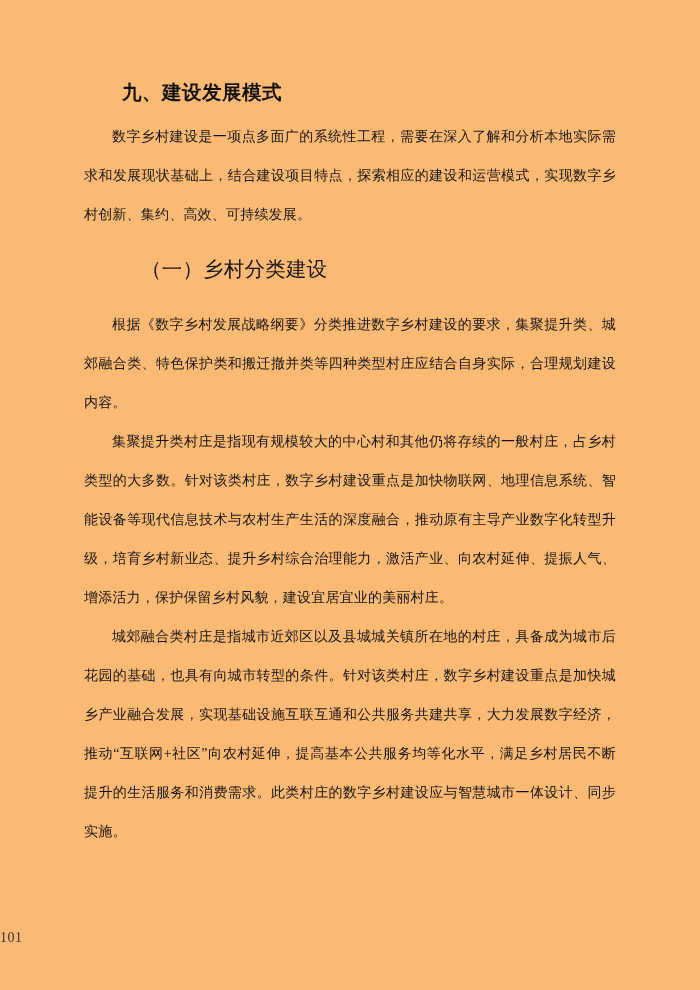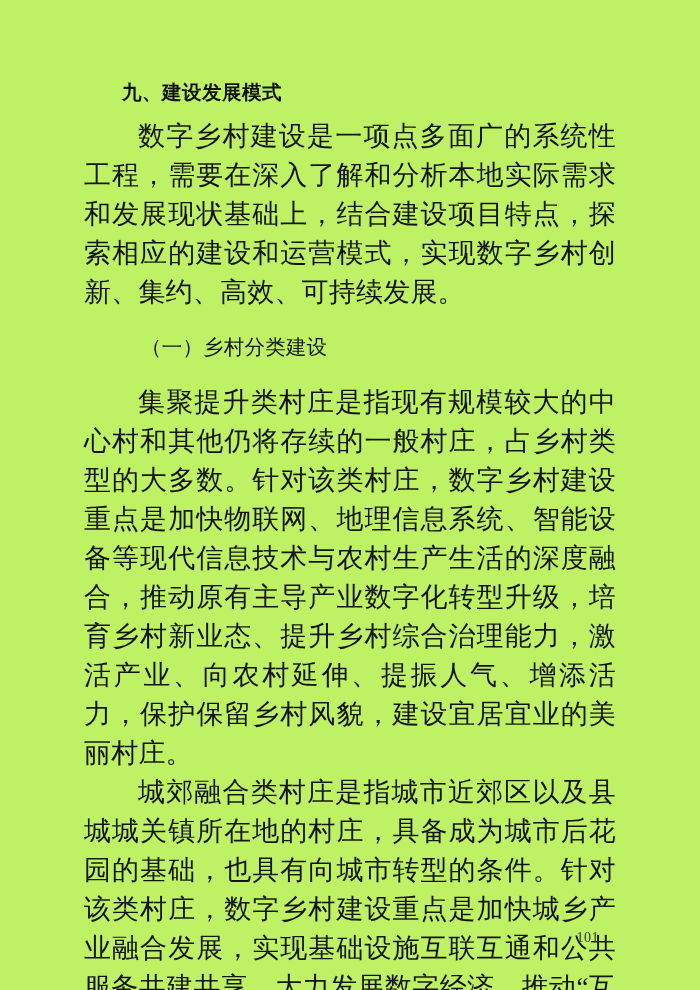--- a/index.html
+++ b/index.html
@@ -11,39 +11,39 @@
     height: 990px;
     background: #ffffff;
     font-family: "Liberation Serif", "DejaVu Serif", serif;
     color: #141414;
     overflow: hidden;
   }
   .page {
     position: relative;
     width: 700px;
     height: 990px;
-    background: #bef264;
+    background: #fdba74;
     box-sizing: border-box;
     padding: 78px 84px 40px 84px;
   }
   .doc-body {
     width: 100%;
   }
   .section-heading {
     font-family: "DejaVu Sans", "Liberation Sans", sans-serif;
     font-weight: bold;
     font-size: 19.5px;
     line-height: 1.5;
     letter-spacing: 0.5px;
     margin: 0 0 10px 0;
     padding-left: 38px;
     color: #101010;
   }
   .para {
-    font-size: 27px;
+    font-size: 14px;
     line-height: 39px;
     text-align: justify;
     text-justify: inter-ideograph;
     margin: 0;
     text-indent: 2em;
     letter-spacing: 0.2px;
     color: #141414;
   }
   .para + .para {
     margin-top: 0px;
@@ -54,39 +54,40 @@
     margin: 16px;
     text-indent: 2em;
     letter-spacing: 0.2px;
     color: #141414;
   }
   .page-number {
     position: absolute;
     bottom: 44px;
     left: 0;
     width: 599px;
-    text-align: right;
+    text-align: left;
     font-family: "Liberation Serif", "DejaVu Serif", serif;
     font-size: 14px;
     color: #333333;
     letter-spacing: 0.5px;
   }
 </style>
 </head>
 <body>
 
 <div class="page">
   <div class="doc-body">
 
     <h2 class="section-heading">九、建设发展模式</h2>
 
     <p class="para">数字乡村建设是一项点多面广的系统性工程，需要在深入了解和分析本地实际需求和发展现状基础上，结合建设项目特点，探索相应的建设和运营模式，实现数字乡村创新、集约、高效、可持续发展。</p>
 
     <p class="subheading">（一）乡村分类建设</p>
 
+    <p class="para">根据《数字乡村发展战略纲要》分类推进数字乡村建设的要求，集聚提升类、城郊融合类、特色保护类和搬迁撤并类等四种类型村庄应结合自身实际，合理规划建设内容。</p>
 
     <p class="para">集聚提升类村庄是指现有规模较大的中心村和其他仍将存续的一般村庄，占乡村类型的大多数。针对该类村庄，数字乡村建设重点是加快物联网、地理信息系统、智能设备等现代信息技术与农村生产生活的深度融合，推动原有主导产业数字化转型升级，培育乡村新业态、提升乡村综合治理能力，激活产业、向农村延伸、提振人气、增添活力，保护保留乡村风貌，建设宜居宜业的美丽村庄。</p>
 
     <p class="para">城郊融合类村庄是指城市近郊区以及县城城关镇所在地的村庄，具备成为城市后花园的基础，也具有向城市转型的条件。针对该类村庄，数字乡村建设重点是加快城乡产业融合发展，实现基础设施互联互通和公共服务共建共享，大力发展数字经济，推动“互联网+社区”向农村延伸，提高基本公共服务均等化水平，满足乡村居民不断提升的生活服务和消费需求。此类村庄的数字乡村建设应与智慧城市一体设计、同步实施。</p>
 
   </div>
 
   <div class="page-number">101</div>
 </div>
 

